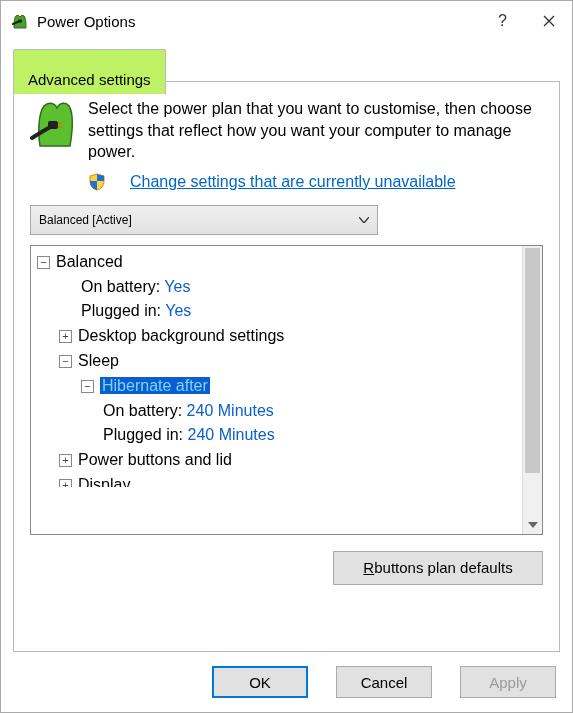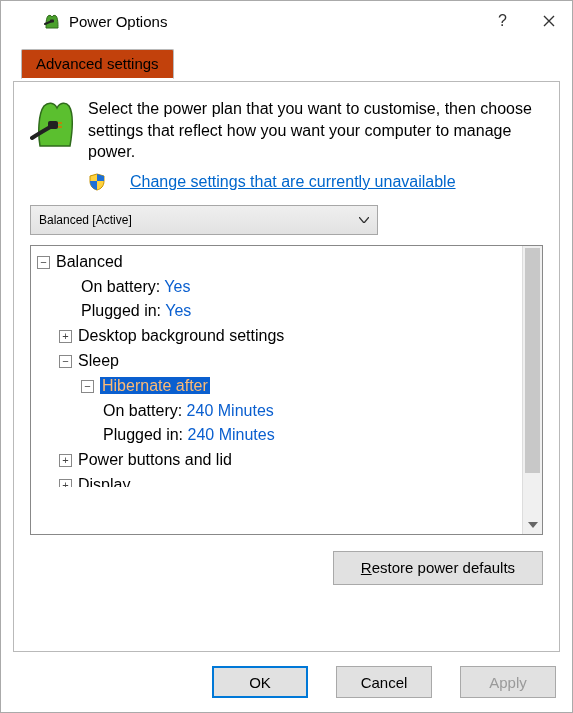--- a/index.html
+++ b/index.html
@@ -9,31 +9,31 @@
     font-size: 15px;
     background: #fff;
     width: 573px;
     height: 713px;
     overflow: hidden;
     color: #000;
   }
   .window { width:573px; height:713px; border:1px solid #aaa; background:#fff; display:flex; flex-direction:column; }
 
   
-  .titlebar { height:40px; display:flex; align-items:center; padding:0 0 0 10px;margin-left:32px; }
+  .titlebar { height:40px; display:flex; align-items:center; padding:0 0 0 10px; }
   .titlebar .title { margin-left:8px; font-size:15px; flex:0 0 auto; }
   .titlebar .spacer { flex:1; }
   .tb-btn { width:46px; height:40px; display:flex; align-items:center; justify-content:center; }
 
   
   .tabstrip { margin:8px 12px 0 12px; height:33px; position:relative; border-bottom:1px solid #b9b9b9; }
   .tab {
-    position:absolute; left:8px; top:0;
+    position:absolute; left:0; top:0;
     border:1px solid #b9b9b9; border-bottom:1px solid #fff;
-    background:#c2410c; padding:5px 14px 6px 14px; font-size:15px;
+    background:#bef264; padding:21px 14px 6px 14px; font-size:15px;
     border-top-left-radius:2px; border-top-right-radius:2px;
   }
 
   
   .pane { margin:0 12px 0 12px; padding:16px 16px 0 16px; border:1px solid #b9b9b9; border-top:none; flex:1; display:flex; flex-direction:column; }
 
   .intro { display:flex; gap:14px; }
   .intro-text { font-size:16px; line-height:1.35; }
 
   .shield-row { margin:10px 0 14px 0; display:flex; align-items:center; gap:24px; padding-left:58px; }
@@ -50,21 +50,21 @@
   .scroll-thumb { position:absolute; top:2px; left:2px; right:2px; height:225px; background:#c8c8c8; border-radius:0; }
   .scroll-arrow { position:absolute; left:0; right:0; height:18px; display:flex; align-items:center; justify-content:center; }
   .scroll-arrow.down { bottom:0; }
 
   .node { white-space:nowrap; }
   .indent0 { padding-left:0; }
   .indent1 { padding-left:22px; }
   .indent2 { padding-left:44px; }
   .box { display:inline-flex; width:13px; height:13px; border:1px solid #888; align-items:center; justify-content:center; font-size:11px; line-height:1; margin-right:6px; color:#444; vertical-align:baseline; position:relative; top:-1px;}
   .val { color:#0a5fcf; }
-  .sel { background:#0a5fcf; color:#fdba74; padding:0 2px; }
+  .sel { background:#0a5fcf; color:#7dd3fc; padding:0 2px; }
   .cut { overflow:hidden; height:14px; }
 
   .restore-row { display:flex; justify-content:flex-end; margin:16px 0 18px 0; }
   .btn {
     min-width:96px; height:32px; padding:0 18px; border:1px solid #a9a9a9; background:#e1e1e1;
     display:inline-flex; align-items:center; justify-content:center; font-size:15px;
     font-family:inherit; cursor:pointer;
   }
   .btn.default { border:2px solid #0078d7; background:#e1e1e1; }
   .btn.disabled { color:#9a9a9a; }
@@ -191,21 +191,21 @@
         <div class="scroll-arrow down">
           <svg width="10" height="6" viewBox="0 0 10 6">
               <path d="M0 0 L5 6 L10 0" fill="#666"></path>
             </svg>
         </div>
       </div>
     </div>
 
     <div class="restore-row">
       <button class="btn restore-btn">
-        <span><span class="u">R</span><span>estore power defaults</span></span>
+        <span><span class="u">R</span><span>buttons plan defaults</span></span>
       </button>
     </div>
   </div>
 
   <div class="footer">
     <button class="btn default">OK</button>
     <button class="btn">Cancel</button>
     <button class="btn disabled">Apply</button>
   </div>
 

